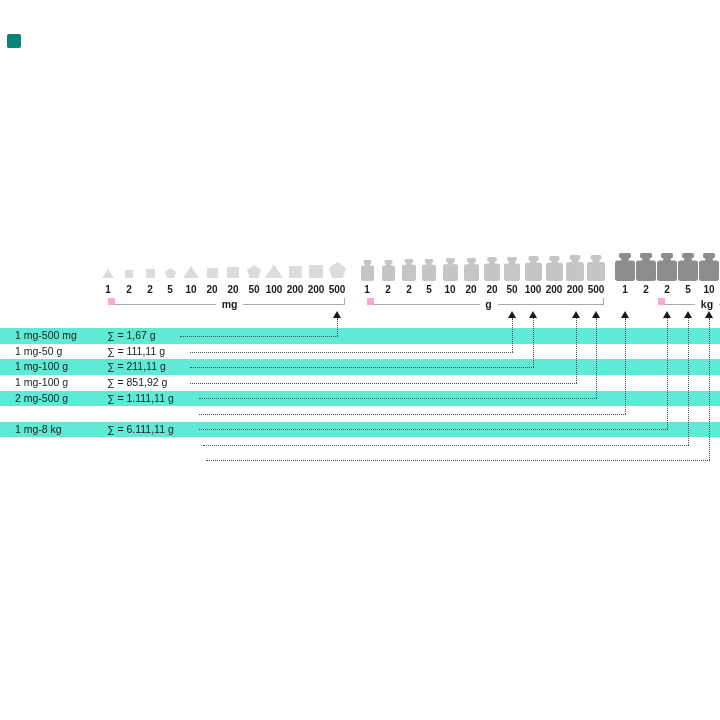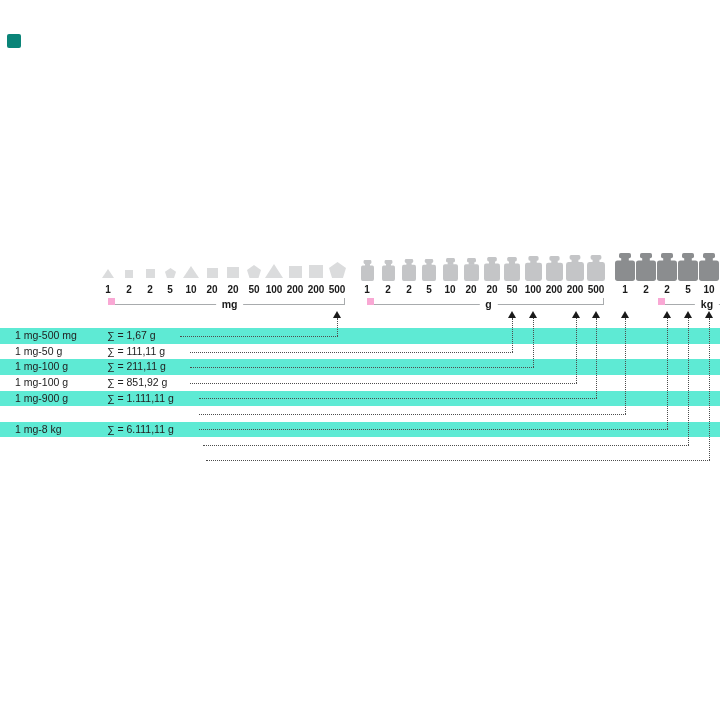--- a/index.html
+++ b/index.html
@@ -50,21 +50,21 @@
   </div>
   <div class="row alt" style="top:359.4px">
     <span class="rlabel">1 mg-100 g</span>
     <span class="rsum">∑ = 211,11 g</span>
   </div>
   <div class="row" style="top:375.0px">
     <span class="rlabel">1 mg-100 g</span>
     <span class="rsum">∑ = 851,92 g</span>
   </div>
   <div class="row alt" style="top:390.5px">
-    <span class="rlabel">1 mg-900 g</span>
+    <span class="rlabel">2 mg-500 g</span>
     <span class="rsum">∑ = 1.111,11 g</span>
   </div>
   <div class="row alt" style="top:421.6px">
     <span class="rlabel">1 mg-8 kg</span>
     <span class="rsum">∑ = 6.111,11 g</span>
   </div>
 
   <div class="hline" style="top:336px;left:180px;width:158px"></div>
   <div class="hline" style="top:351.5px;left:190px;width:323px"></div>
   <div class="hline" style="top:367px;left:190px;width:344px"></div>

